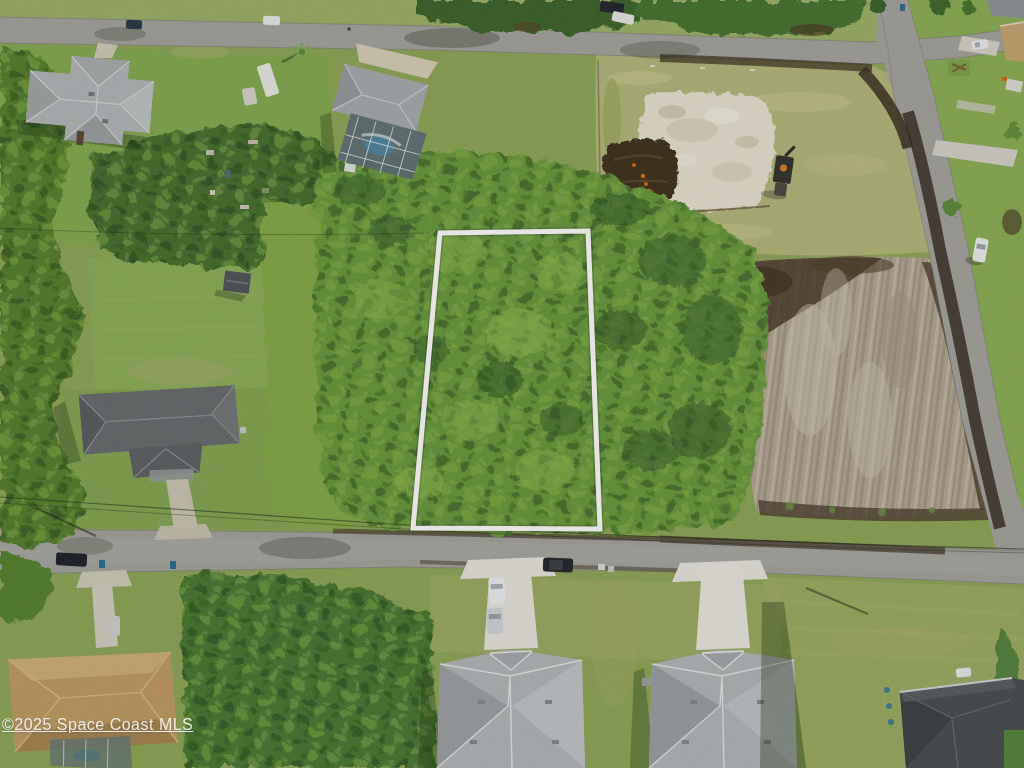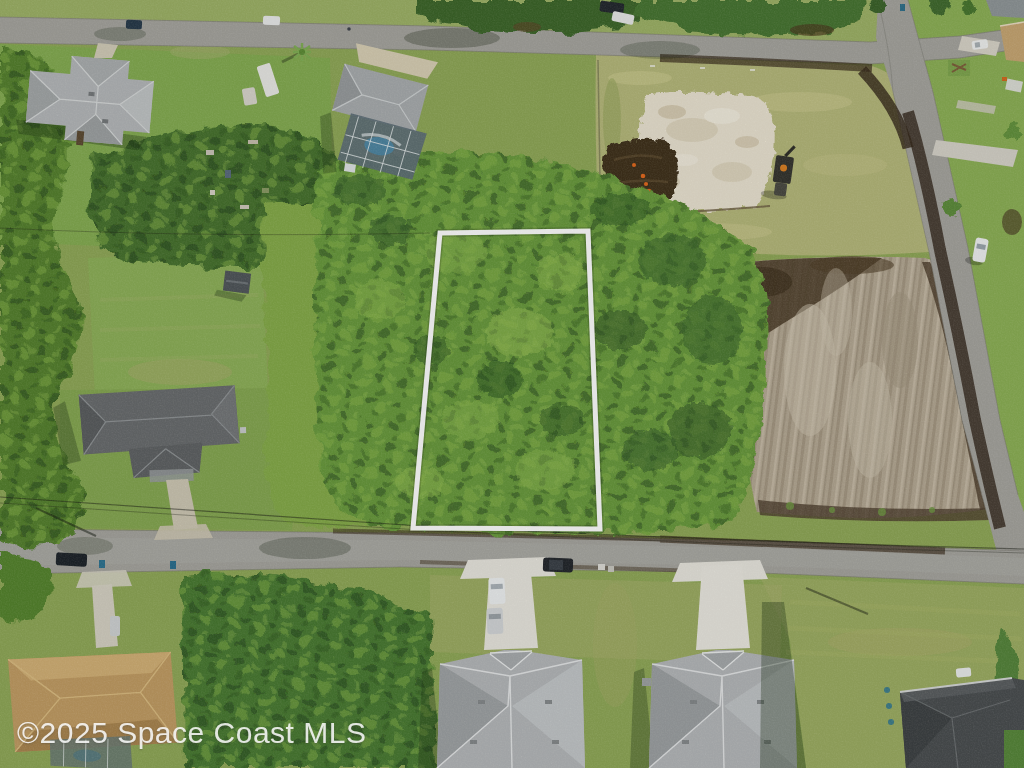--- a/index.html
+++ b/index.html
@@ -1,23 +1,23 @@
 <!DOCTYPE html>
 <html><head>
 <meta charset="utf-8">
 <style>
   html,body{margin:0;padding:0;background:#222;}
   .photo{position:relative;width:1024px;height:768px;overflow:hidden;font-family:"Liberation Sans",sans-serif;}
   .photo svg{display:block;width:1024px;height:768px;}
   .watermark{
-    position:absolute;left:17px;top:716px;
-    font-size:30px;font-weight:400;letter-spacing:.5px;
+    position:absolute;left:2px;top:716px;
+    font-size:16px;font-weight:400;letter-spacing:.5px;
     color:rgba(255,255,255,.85);
     text-shadow:0 1px 2px rgba(70,70,60,.35);
-    pointer-events:none;white-space:nowrap;
+    pointer-events:none;white-space:nowrap;text-decoration:underline;
   }
 </style>
 </head>
 <body>
 
 <div class="photo">
 <svg viewBox="0 0 1024 768" xmlns="http://www.w3.org/2000/svg">
   <defs>
     <filter id="leafy" x="-15%" y="-15%" width="130%" height="130%">
       <feTurbulence type="fractalNoise" baseFrequency="0.055" numOctaves="3" seed="8" result="t"></feTurbulence>

